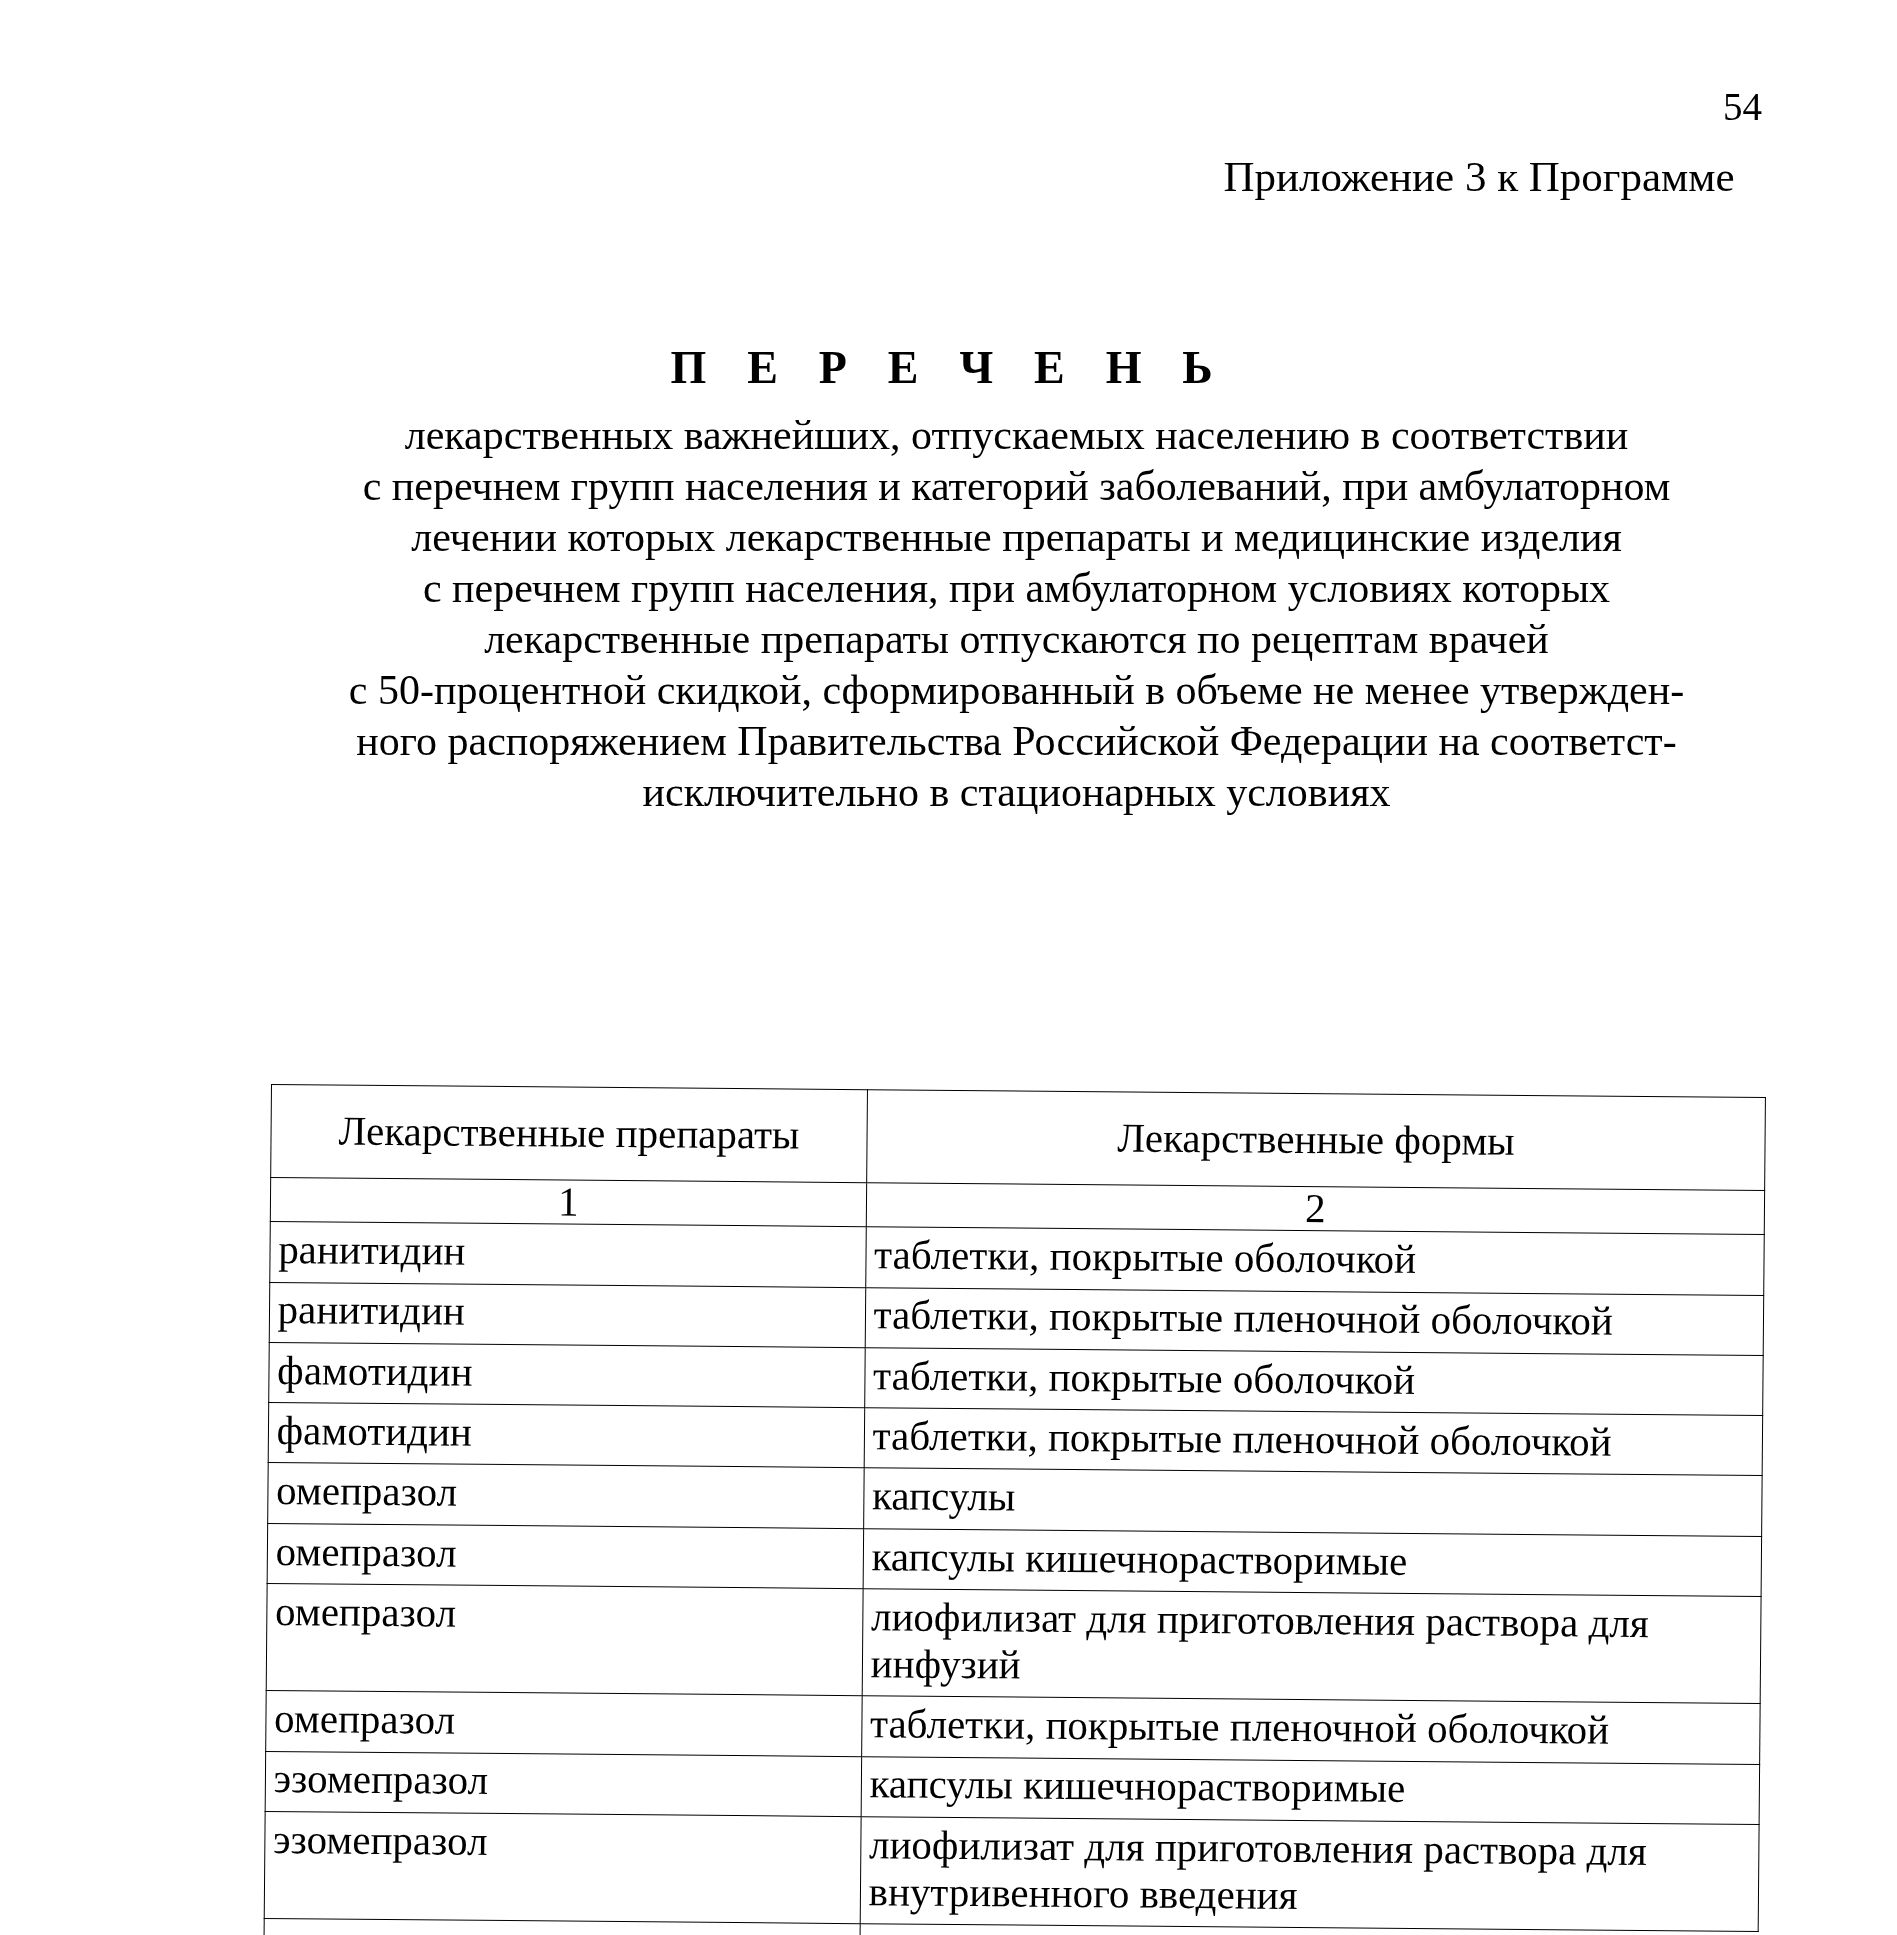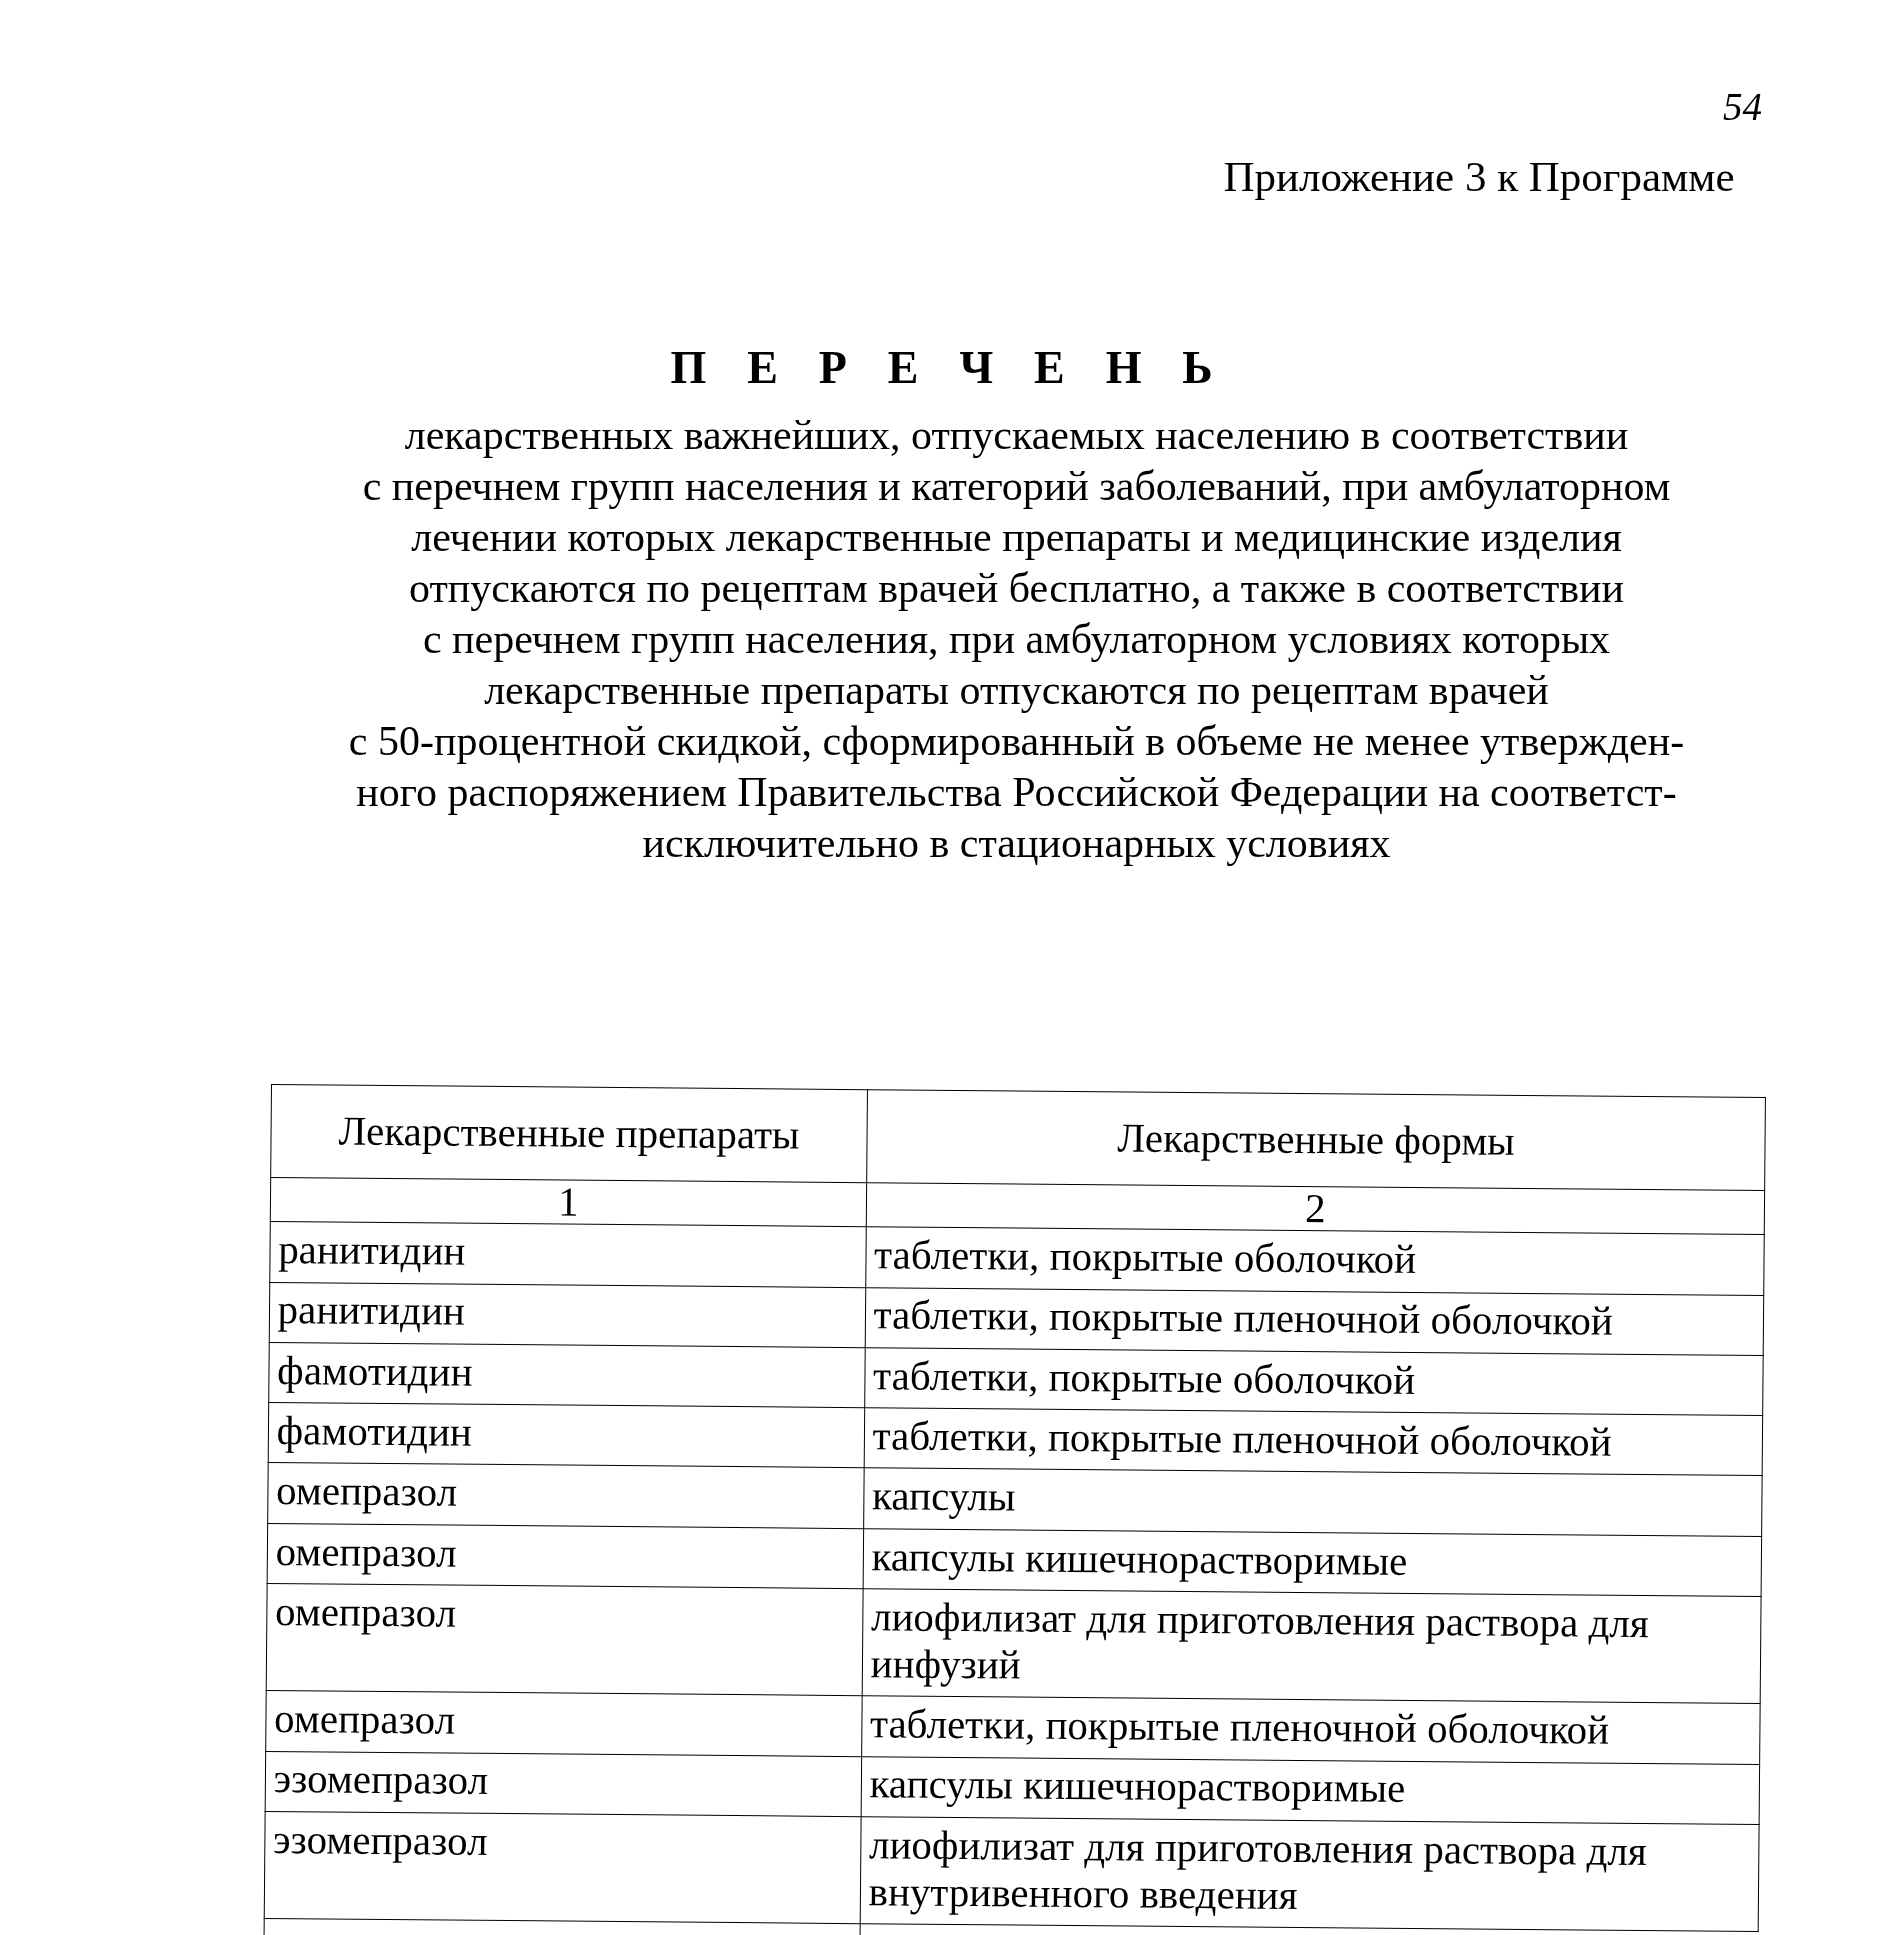--- a/index.html
+++ b/index.html
@@ -16,21 +16,20 @@
       color: #000000;
     }
     .page-number {
       position: absolute;
       top: 87px;
       left: 1700px;
       width: 62px;
       text-align: right;
       font-size: 39px;
       line-height: 1;
-      font-style: italic;
     }
     .appendix-label {
       position: absolute;
       top: 155px;
       left: 1200px;
       width: 558px;
       text-align: center;
       font-size: 43px;
       line-height: 1;
       white-space: nowrap;
@@ -106,21 +105,20 @@
 
 <div class="page-number">54</div>
 <div class="appendix-label">Приложение 3 к Программе</div>
 
 <div class="doc-title">П Е Р Е Ч Е Н Ь</div>
 
 <div class="doc-subtitle">
   <span class="line">лекарственных важнейших, отпускаемых населению в соответствии</span>
   <span class="line">с перечнем групп населения и категорий заболеваний, при амбулаторном</span>
   <span class="line">лечении которых лекарственные препараты и медицинские изделия</span>
-  <span class="line">отпускаются по рецептам врачей бесплатно, а также в соответствии</span>
   <span class="line">с перечнем групп населения, при амбулаторном условиях которых</span>
   <span class="line">лекарственные препараты отпускаются по рецептам врачей</span>
   <span class="line">с 50-процентной скидкой, сформированный в объеме не менее утвержден-</span>
   <span class="line">ного распоряжением Правительства Российской Федерации на соответст-</span>
   <span class="line">исключительно в стационарных условиях</span>
 </div>
 
 <div class="table-wrap">
   <table class="drugs">
     <colgroup>

